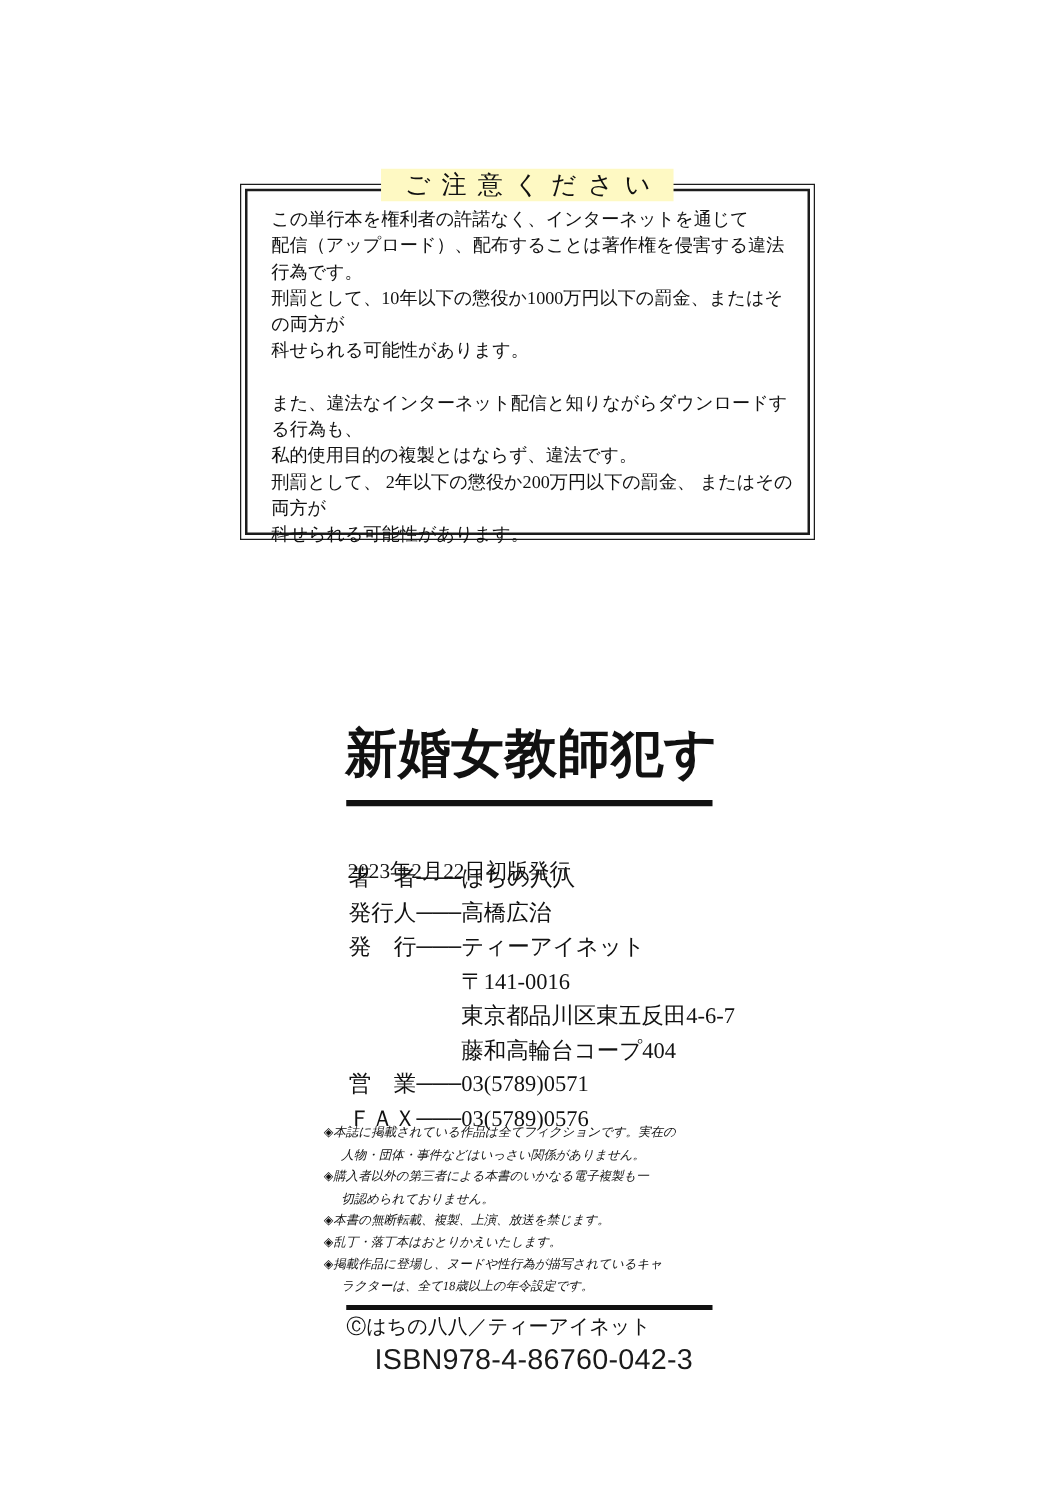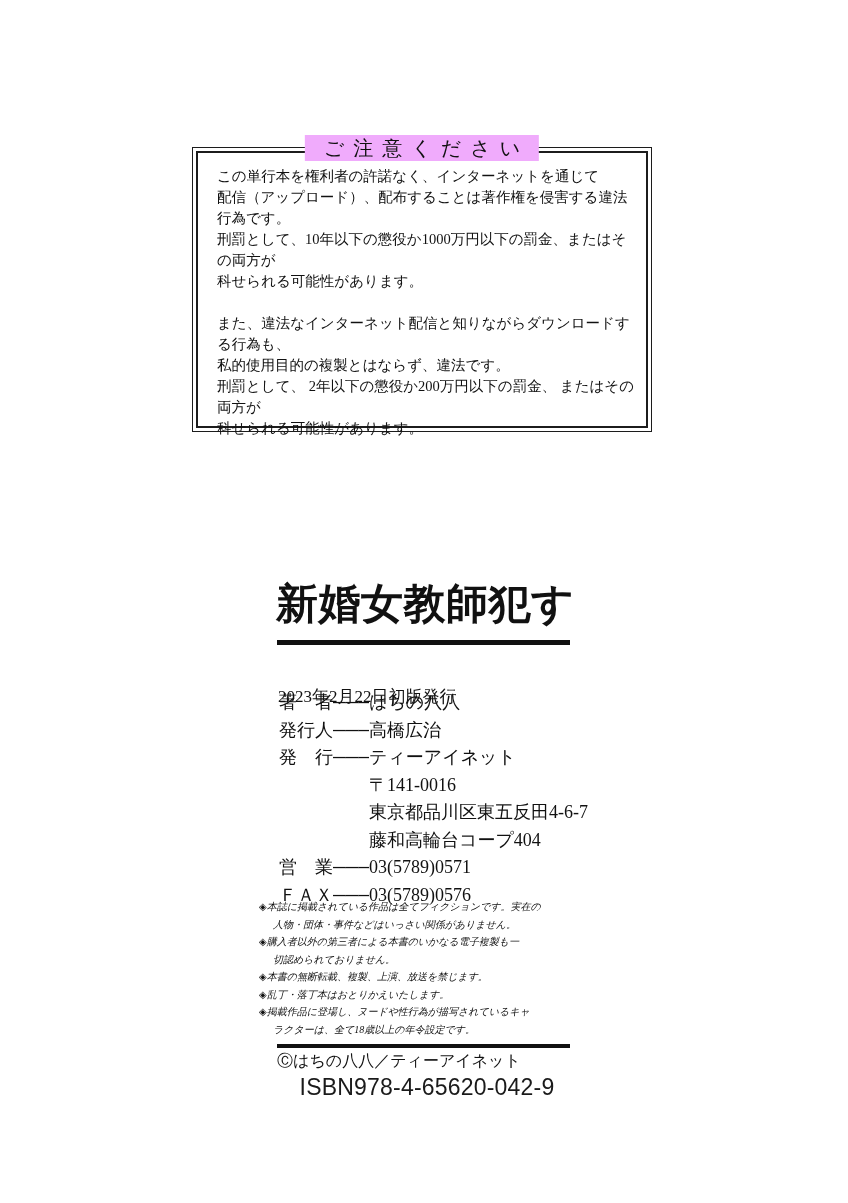--- a/index.html
+++ b/index.html
@@ -25,21 +25,21 @@
   }
   .notice-inner {
     position: absolute;
     left: 3px; right: 3px; top: 3px; bottom: 3px;
     border: 2px solid #1c1c1c;
   }
   .notice-title {
     position: absolute;
     top: -13px; left: 50%;
     transform: translateX(-50%);
-    background: #f0abfc;
+    background: #fef9c3;
     padding: 0 10px 0 19px;
     font-size: 20px;
     letter-spacing: 9px;
     white-space: nowrap;
     line-height: 26px;
   }
   .notice-text {
     position: absolute;
     left: 24px; top: 18px; right: 12px;
   }
@@ -194,15 +194,15 @@
     <div class="note">◈購入者以外の第三者による本書のいかなる電子複製も一
 切認められておりません。</div>
     <div class="note">◈本書の無断転載、複製、上演、放送を禁じます。</div>
     <div class="note">◈乱丁・落丁本はおとりかえいたします。</div>
     <div class="note">◈掲載作品に登場し、ヌードや性行為が描写されているキャ
 ラクターは、全て18歳以上の年令設定です。</div>
   </div>
 
   <div class="divider-rule"></div>
   <div class="copyright-line">Ⓒはちの八八／ティーアイネット</div>
-  <div class="isbn-text">ISBN978-4-65620-042-9</div>
+  <div class="isbn-text">ISBN978-4-86760-042-3</div>
 
 </div>
 
 </body></html>

